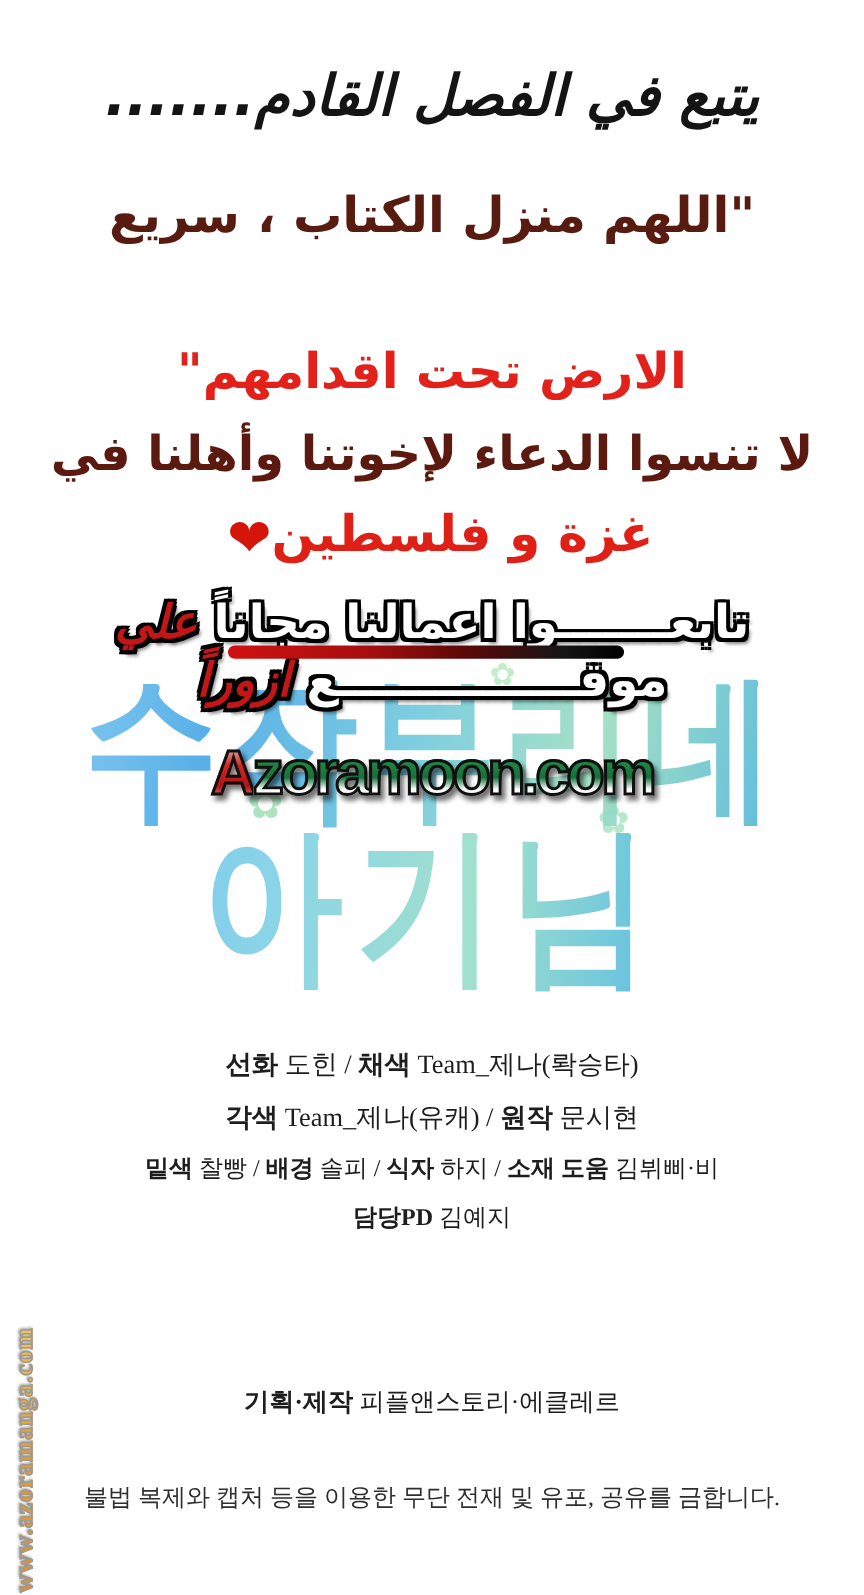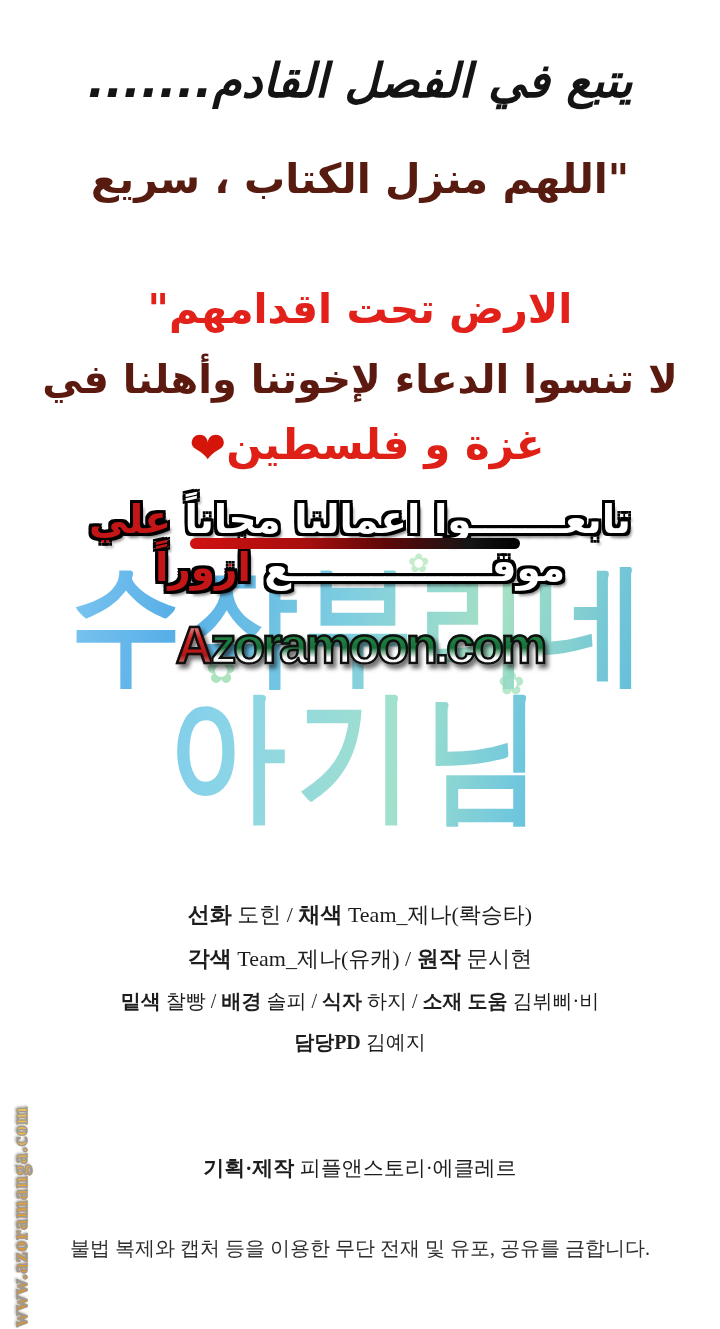--- a/index.html
+++ b/index.html
@@ -28,21 +28,21 @@
   .promo{font-weight:700;font-size:39px;z-index:5;}
   .promo1{top:458px;}
   .promo2{top:506px;}
   .promo .w{color:#ffffff;
      text-shadow:-3px -3px 0 #000,3px -3px 0 #000,-3px 3px 0 #000,3px 3px 0 #000,
                  0 -3px 0 #000,0 3px 0 #000,-3px 0 0 #000,3px 0 0 #000,
                  4px 5px 3px rgba(0,0,0,.45);}
   .promo .r{color:#c41616;
      text-shadow:-3px -3px 0 #000,3px -3px 0 #000,-3px 3px 0 #000,3px 3px 0 #000,
                  0 -3px 0 #000,0 3px 0 #000,-3px 0 0 #000,3px 0 0 #000,
-                 4px 5px 3px rgba(0,0,0,.45);}
+                 4px 5px 3px rgba(0,0,0,.45);font-style:italic;}
   .red-stripe{position:absolute;top:538px;left:190px;width:330px;height:11px;z-index:6;
      background:linear-gradient(90deg,#d01111 0%,#a80e0e 35%,#5c0808 60%,#151515 85%,#000 100%);
      border-radius:6px;}
 
   
   .domain{top:563px;z-index:7;font-family:Liberation Sans, sans-serif;font-weight:700;
           font-size:52px;letter-spacing:-3px;
           filter:drop-shadow(3px 4px 2px rgba(0,0,0,0.55));}
   .domain span{-webkit-text-stroke:2.5px #101010;background-clip:text;-webkit-background-clip:text;
                color:transparent;}
@@ -57,21 +57,21 @@
          background-image:linear-gradient(104deg,#8ed1f5 0%,#4aa9e6 25%,#74cade 48%,#9fdfc0 68%,#58bad9 88%,#3f9fdd 100%);}
   .logo2{top:676px;font-size:118px;letter-spacing:10px;transform:scaleY(1.2);
          background-image:linear-gradient(100deg,#5cb6ea 0%,#7fd0e8 30%,#9adfc8 55%,#49b4e4 80%,#2f9bd8 100%);}
   .clover{position:absolute;color:#b5e6c4;z-index:0;font-size:30px;}
   .clover.c1{left:408px;top:548px;font-size:26px;color:#c4ecca;}
   .clover.c2{left:206px;top:650px;font-size:36px;color:#aee3c0;}
   .clover.c3{left:498px;top:664px;font-size:32px;color:#b7e8cb;}
 
   
   .credits{position:absolute;top:872px;left:0;width:720px;text-align:center;
-           font-family:"Liberation Serif","DejaVu Serif",serif;color:#1d1d1d;margin-top:28px;}
+           font-family:"Liberation Serif","DejaVu Serif",serif;color:#1d1d1d;}
   .credit-line{margin:0 0 14px 0;}
   .cl-big{font-size:22px;}
   .cl-small{font-size:20px;}
   .credit-line b{font-weight:700;}
 
   
   .eclair{top:1058px;font-family:"DejaVu Serif",serif;font-size:50px;color:#141414;
           letter-spacing:1px;}
   .production{top:1114px;font-family:"Liberation Serif","DejaVu Serif",serif;
               font-size:21px;color:#1d1d1d;margin-top:40px;}

